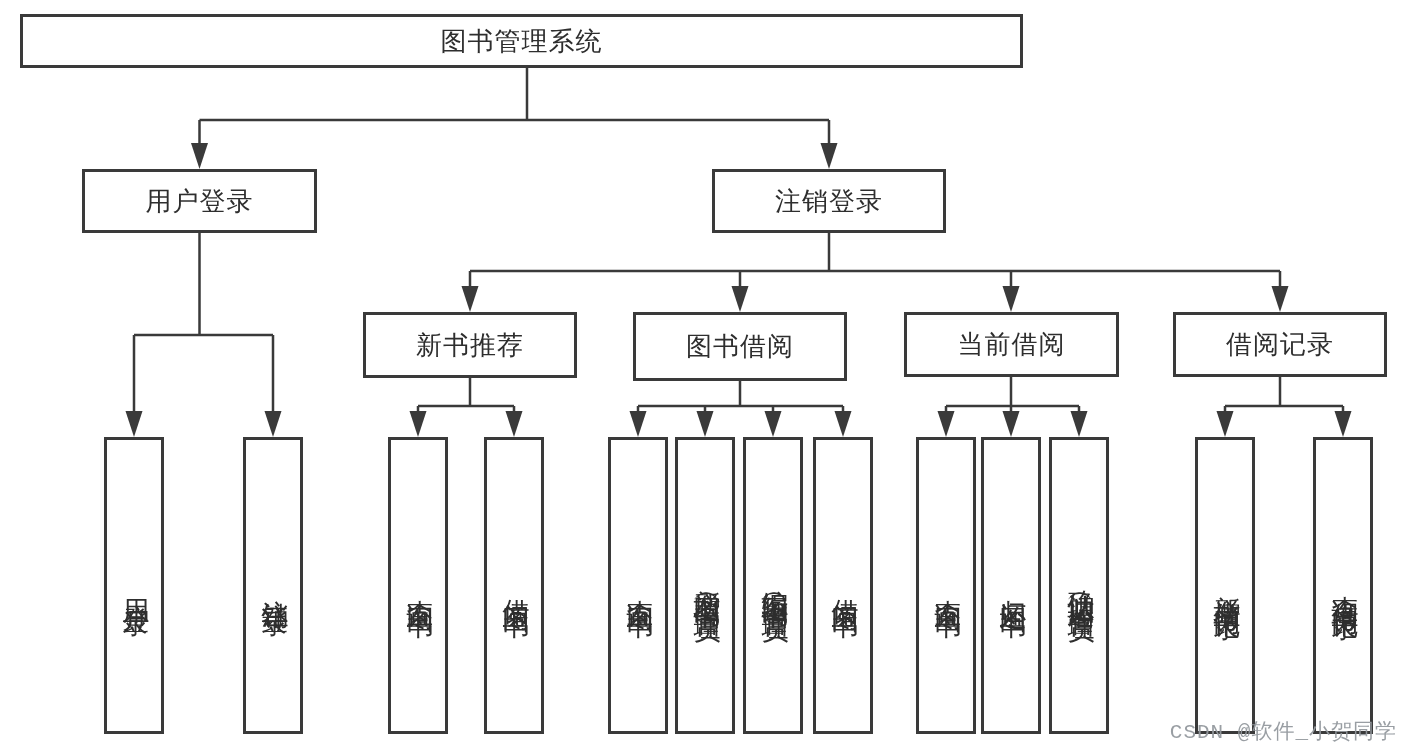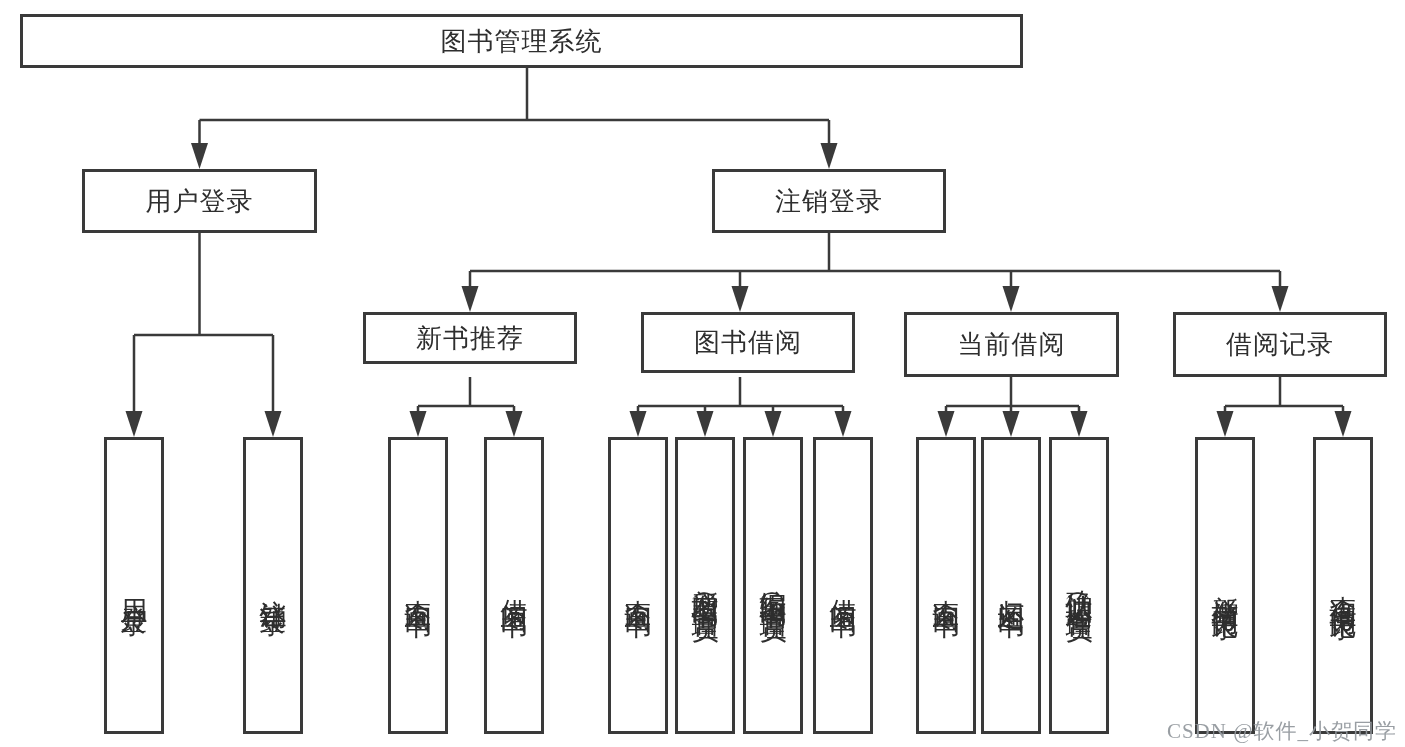--- a/index.html
+++ b/index.html
@@ -2,21 +2,21 @@
 <html><head>
 <meta charset="utf-8">
 <style>
   html, body { margin: 0; padding: 0; background: #ffffff; }
   #canvas {
     position: relative;
     width: 1405px;
     height: 747px;
     background: #ffffff;
     overflow: hidden;
-    font-family: Liberation Serif, serif;
+    font-family: Liberation Mono, monospace;
     color: #2e2e2e;
   }
   #connectors {
     position: absolute;
     left: 0; top: 0;
     width: 1405px; height: 747px;
     pointer-events: none;
   }
   .node {
     position: absolute;
@@ -114,24 +114,24 @@
     <span>图书管理系统</span>
   </div>
 
   <div class="node node-h" style="left:82px; top:169px; width:235px; height:64px;">
     <span>用户登录</span>
   </div>
   <div class="node node-h" style="left:712px; top:169px; width:234px; height:64px;">
     <span>注销登录</span>
   </div>
 
-  <div class="node node-h" style="left:363px; top:312px; width:214px; height:52px;text-align:right;">
+  <div class="node node-h" style="left:363px; top:312px; width:214px; height:66px;text-align:right;">
     <span>新书推荐</span>
   </div>
-  <div class="node node-h" style="left:633px; top:312px; width:214px; height:61px;margin-left:8px;">
+  <div class="node node-h" style="left:633px; top:312px; width:214px; height:69px;">
     <span>图书借阅</span>
   </div>
   <div class="node node-h" style="left:1173px; top:312px; width:214px; height:65px;">
     <span>借阅记录</span>
   </div>
   <div class="node node-h" style="left:904px; top:312px; width:215px; height:65px;">
     <span>当前借阅</span>
   </div>
 
   <div class="node node-v" style="left:104px; top:437px; width:60px; height:297px;">

